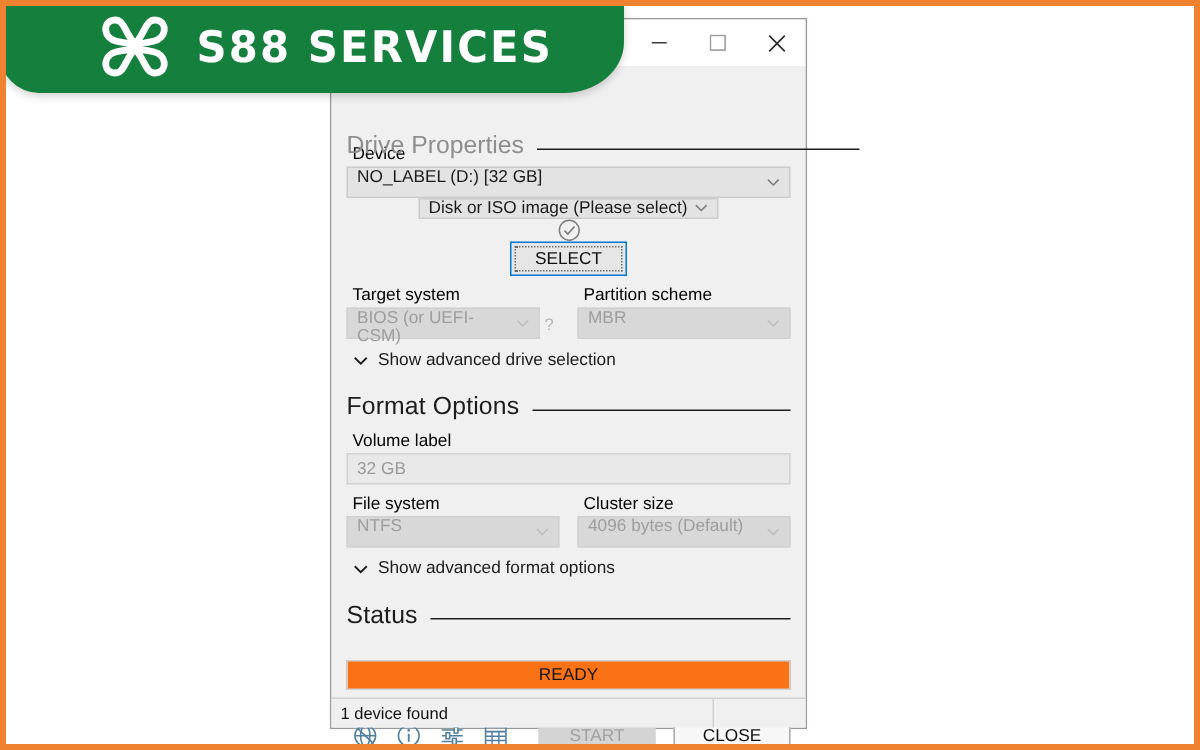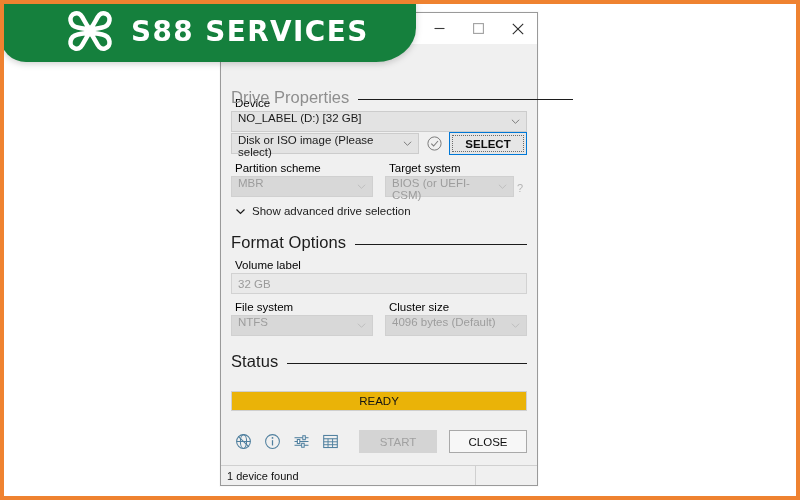--- a/index.html
+++ b/index.html
@@ -117,35 +117,35 @@
   }
 
   .row { display: flex; gap: 12px; }
   .col { flex: 1; min-width: 0; }
 
   
   .boot-row {
     display: flex;
     align-items: center;
     gap: 0;
+    flex-direction: column;
   }
   .boot-row .combo { flex: 1; }
   .check-icon {
     width: 30px;
     display: flex; align-items: center; justify-content: center;
   }
   .select-btn {
     width: 78px; height: 23px;
     border: 1px solid #0078d7;
     background: #e6e6e6;
     display: flex; align-items: center; justify-content: center;
     font-size: 11.5px;
     color: #0e0e0e;
     position: relative;
-    font-weight: bold;
   }
   .select-btn::after {
     content: "";
     position: absolute;
     inset: 2px;
     border: 1px dotted #6b6b6b;
   }
   .select-btn span { position: relative; z-index: 1; }
 
   .help-q {
@@ -163,21 +163,21 @@
     gap: 6px;
     font-size: 11.5px;
     color: #1b1b1b;
     margin: 8px 0 0 4px;
   }
 
   
   .progress {
     height: 20px;
     margin-top: 20px;
-    background: #eab308;
+    background: #f97316;
     border: 1px solid #cfcfcf;
     display: flex; align-items: center; justify-content: center;
     font-size: 11.5px;
     color: #141414;
   }
 
   
   .bottom-row {
     display: flex;
     align-items: center;
@@ -320,41 +320,41 @@
               <circle cx="7.5" cy="7.5" r="6.6" fill="none" stroke="#7d7d7d" stroke-width="1"></circle>
               <polyline points="4.3,7.7 6.6,10 11,5" fill="none" stroke="#7d7d7d" stroke-width="1.1"></polyline>
             </svg>
           </div>
           <div class="select-btn">
             <span>SELECT</span>
           </div>
         </div>
 
         <div class="row">
-          <div class="col">
-            <div class="field-label">Partition scheme</div>
-            <div class="combo disabled">
-              <span>MBR</span>
-              <svg class="chev" viewBox="0 0 10 10">
-                <polyline points="1,3 5,7 9,3" fill="none" stroke="#bdbdbd" stroke-width="1.1"></polyline>
-              </svg>
-            </div>
-          </div>
           <div class="col" style="display:flex;flex-direction:column">
             <div class="field-label">Target system</div>
             <div style="display:flex">
               <div class="combo disabled" style="flex:1">
                 <span>BIOS (or UEFI-CSM)</span>
                 <svg class="chev" viewBox="0 0 10 10">
                   <polyline points="1,3 5,7 9,3" fill="none" stroke="#bdbdbd" stroke-width="1.1"></polyline>
                 </svg>
               </div>
               <div class="help-q">?</div>
             </div>
           </div>
+          <div class="col">
+            <div class="field-label">Partition scheme</div>
+            <div class="combo disabled">
+              <span>MBR</span>
+              <svg class="chev" viewBox="0 0 10 10">
+                <polyline points="1,3 5,7 9,3" fill="none" stroke="#bdbdbd" stroke-width="1.1"></polyline>
+              </svg>
+            </div>
+          </div>
         </div>
 
         <div class="expander">
           <svg width="11" height="11" viewBox="0 0 11 11">
             <polyline points="1.5,3.5 5.5,7.5 9.5,3.5" fill="none" stroke="#1b1b1b" stroke-width="1.2"></polyline>
           </svg>
           <span>Show advanced drive selection</span>
         </div>
 
         <div class="section-head" style="margin-top:10px">
@@ -381,20 +381,26 @@
             <div class="field-label">Cluster size</div>
             <div class="combo disabled">
               <span>4096 bytes (Default)</span>
               <svg class="chev" viewBox="0 0 10 10">
                 <polyline points="1,3 5,7 9,3" fill="none" stroke="#bdbdbd" stroke-width="1.1"></polyline>
               </svg>
             </div>
           </div>
         </div>
 
+        <div class="expander">
+          <svg width="11" height="11" viewBox="0 0 11 11">
+            <polyline points="1.5,3.5 5.5,7.5 9.5,3.5" fill="none" stroke="#1b1b1b" stroke-width="1.2"></polyline>
+          </svg>
+          <span>Show advanced format options</span>
+        </div>
 
         <div class="section-head" style="margin-top:10px">
           <div class="txt">Status</div>
           <div class="rule"></div>
         </div>
 
         <div class="progress">
           <span>READY</span>
         </div>
 

